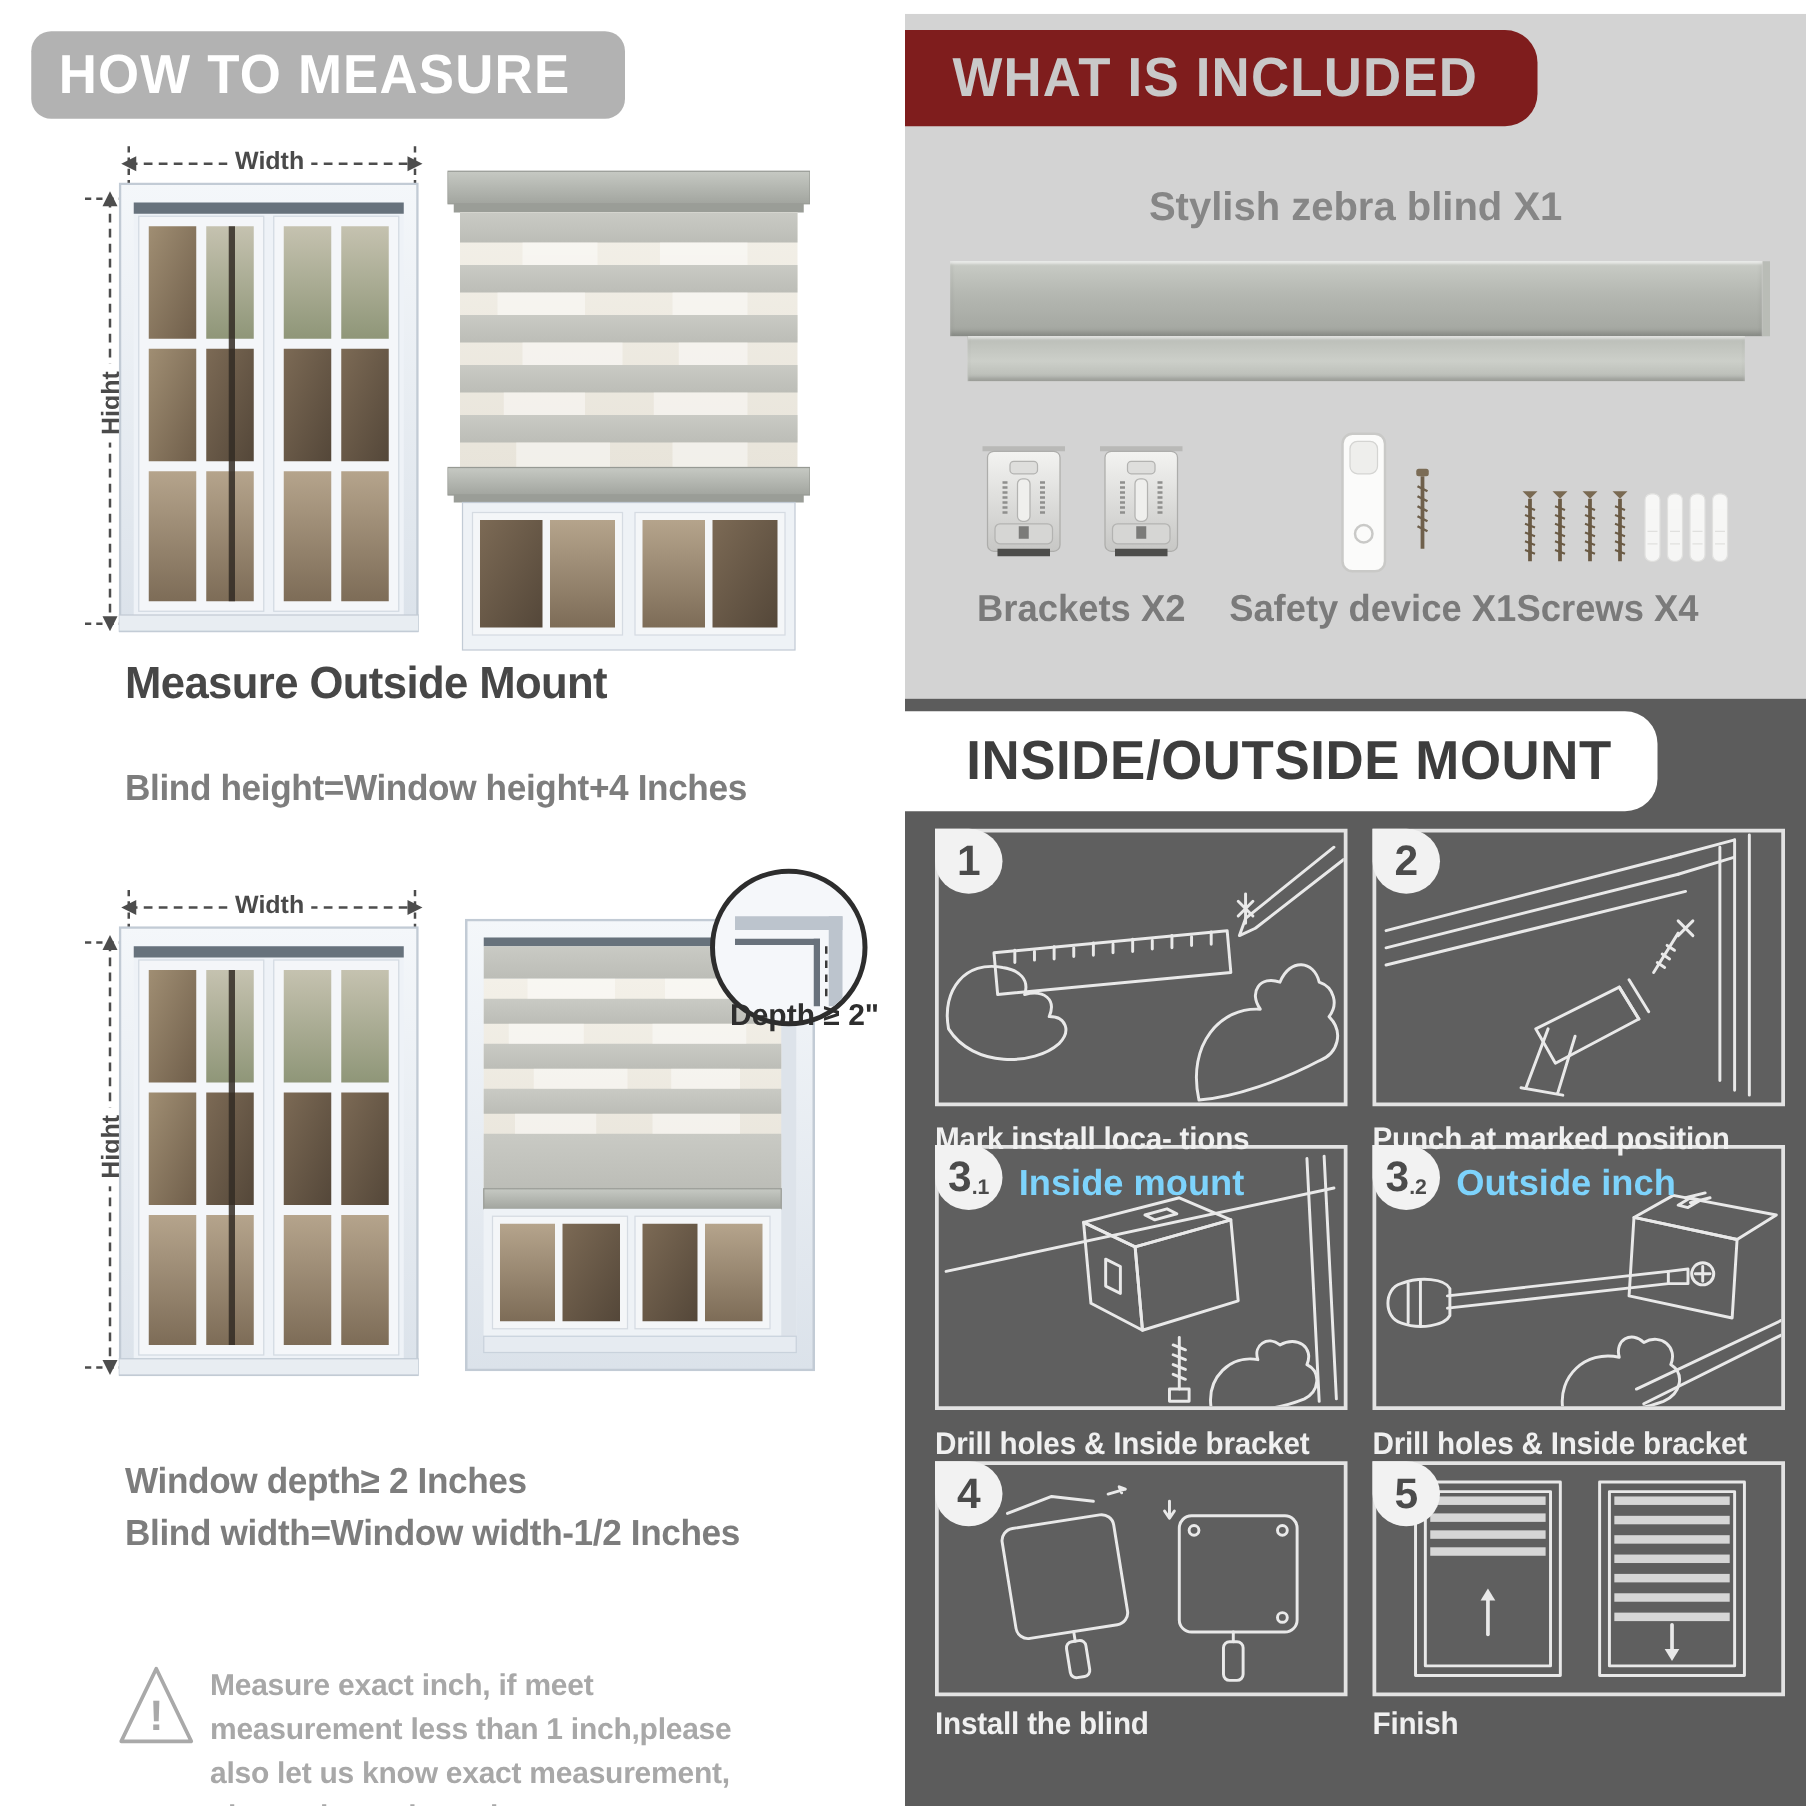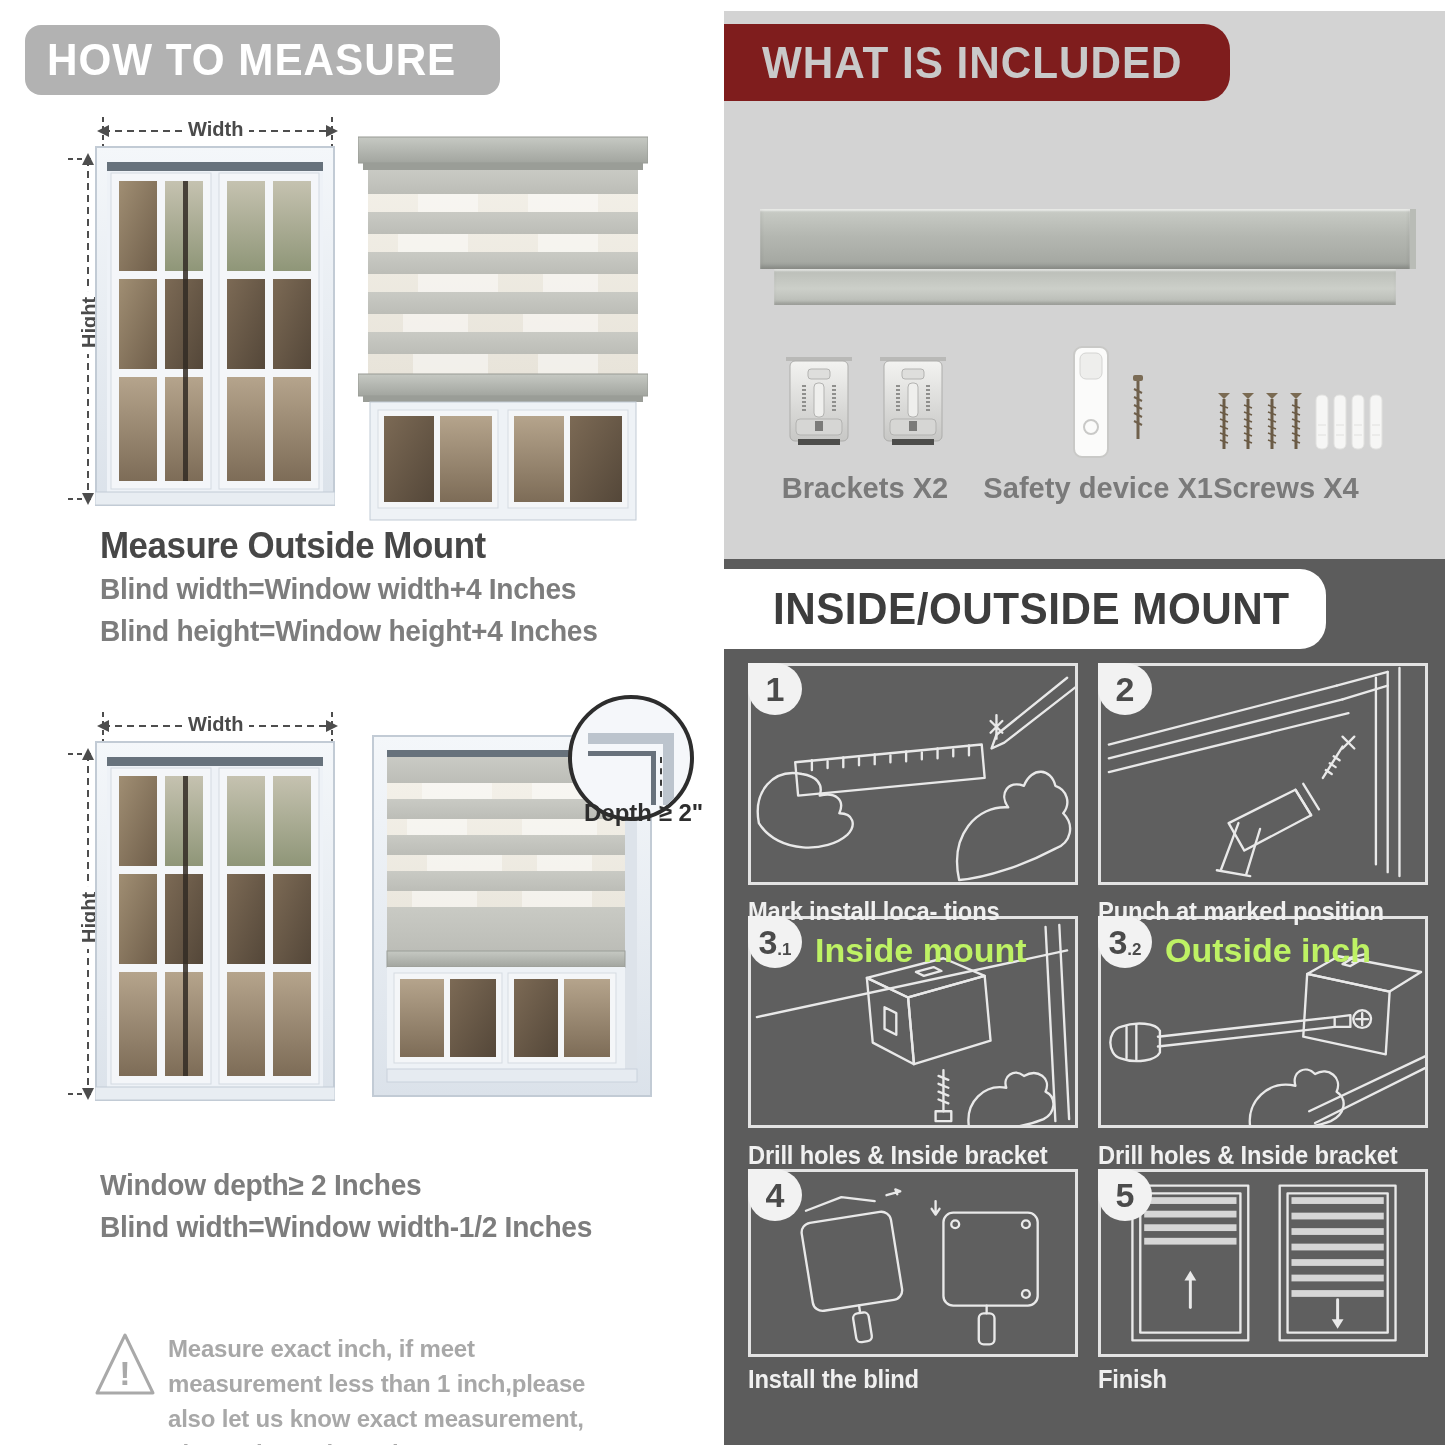--- a/index.html
+++ b/index.html
@@ -59,21 +59,21 @@
     display:flex;align-items:center;padding-left:34px;box-sizing:border-box;justify-content:center;}
   .iom-pill span{color:#3d3d3d;font-size:44px;font-weight:700;letter-spacing:.5px;
     display:inline-block;transform:scaleX(.96);transform-origin:left;}
 
   .step{position:absolute;width:330px;border:3px solid #e3e3e3;box-sizing:border-box;background:#5f5f5f;}
   .step svg{display:block;width:100%;height:100%;}
   .badge{position:absolute;left:-3px;top:-3px;width:54px;height:52px;background:#f2f2f2;
     border-radius:0 50% 50% 50%;display:flex;align-items:center;justify-content:center;z-index:2;}
   .badge .n{font-size:34px;font-weight:700;color:#4b4b4b;line-height:1;}
   .badge .s{font-size:17px;font-weight:700;color:#4b4b4b;line-height:1;margin-top:14px;}
-  .step-title{position:absolute;left:64px;top:12px;font-size:34px;font-weight:700;color:#bef264;z-index:2;white-space:nowrap;}
+  .step-title{position:absolute;left:64px;top:12px;font-size:29px;font-weight:700;color:#7dd3fc;z-index:2;white-space:nowrap;}
   .caption{position:absolute;font-size:25px;font-weight:700;color:#f0f0f0;white-space:nowrap;
     transform:scaleX(.95);transform-origin:left;letter-spacing:-.2px;}
 </style>
 </head>
 <body>
 
 <svg width="0" height="0" style="position:absolute" aria-hidden="true">
   <defs>
     <linearGradient id="gFrame" x1="0" y1="0" x2="0" y2="1">
       <stop offset="0" stop-color="#f4f7fa"></stop>
@@ -196,23 +196,20 @@
     <rect x="20" y="281" width="120" height="98" fill="#f4f6f8" stroke="#d5dbe2"></rect>
     <rect x="150" y="281" width="120" height="98" fill="#f4f6f8" stroke="#d5dbe2"></rect>
     <rect x="26" y="287" width="50" height="86" fill="url(#gPaneC)"></rect>
     <rect x="82" y="287" width="52" height="86" fill="url(#gPaneD)"></rect>
     <rect x="156" y="287" width="50" height="86" fill="url(#gPaneD)"></rect>
     <rect x="212" y="287" width="52" height="86" fill="url(#gPaneC)"></rect>
   </svg>
 
   <div class="abs" style="left:100px;top:514px">
     <span class="sec-heading">Measure Outside Mount</span>
-  </div>
-  <div class="abs" style="left:100px;top:562px">
-    <span class="sec-line">Blind width=Window width+4 Inches</span>
   </div>
   <div class="abs" style="left:100px;top:604px">
     <span class="sec-line">Blind height=Window height+4 Inches</span>
   </div>
 
   <svg class="abs" style="left:95px;top:695px" width="245" height="50">
     <g stroke="#4d4d4d" stroke-width="2" fill="none">
       <line x1="8" y1="20" x2="237" y2="20" stroke-dasharray="7 5"></line>
       <line x1="8" y1="6" x2="8" y2="48" stroke-dasharray="5 4"></line>
       <line x1="237" y1="6" x2="237" y2="48" stroke-dasharray="5 4"></line>
@@ -308,20 +305,21 @@
       <path d="M32,6 L60,64 L4,64 Z" fill="none" stroke="#a9a9a9" stroke-width="3" stroke-linejoin="round"></path>
     </svg>
     <div class="warn-mark">!</div>
   </div>
   <div class="abs warn-text" style="left:168px;top:1320px">Measure exact inch, if meet measurement less than 1 inch,please also let us know exact measurement, please do not leave it</div>
 
   <div class="abs panel-light">
     <div class="abs wii-pill">
       <span>WHAT IS INCLUDED</span>
     </div>
+    <div class="abs blind-label">Stylish zebra blind X1</div>
 
     <div class="abs headrail-main"></div>
     <div class="abs headrail-sub"></div>
 
     <svg class="abs" style="left:58px;top:340px" width="168" height="104" viewBox="0 0 168 104">
       <g>
         <rect x="4" y="6" width="66" height="4" fill="#b9b9b7"></rect>
         <rect x="8" y="10" width="58" height="80" rx="5" fill="url(#gMetal)" stroke="#adadab"></rect>
         <rect x="26" y="18" width="22" height="10" rx="3" fill="#dededc" stroke="#b3b3b1"></rect>
         <rect x="32" y="32" width="10" height="34" rx="4" fill="#efefed" stroke="#b3b3b1"></rect>

